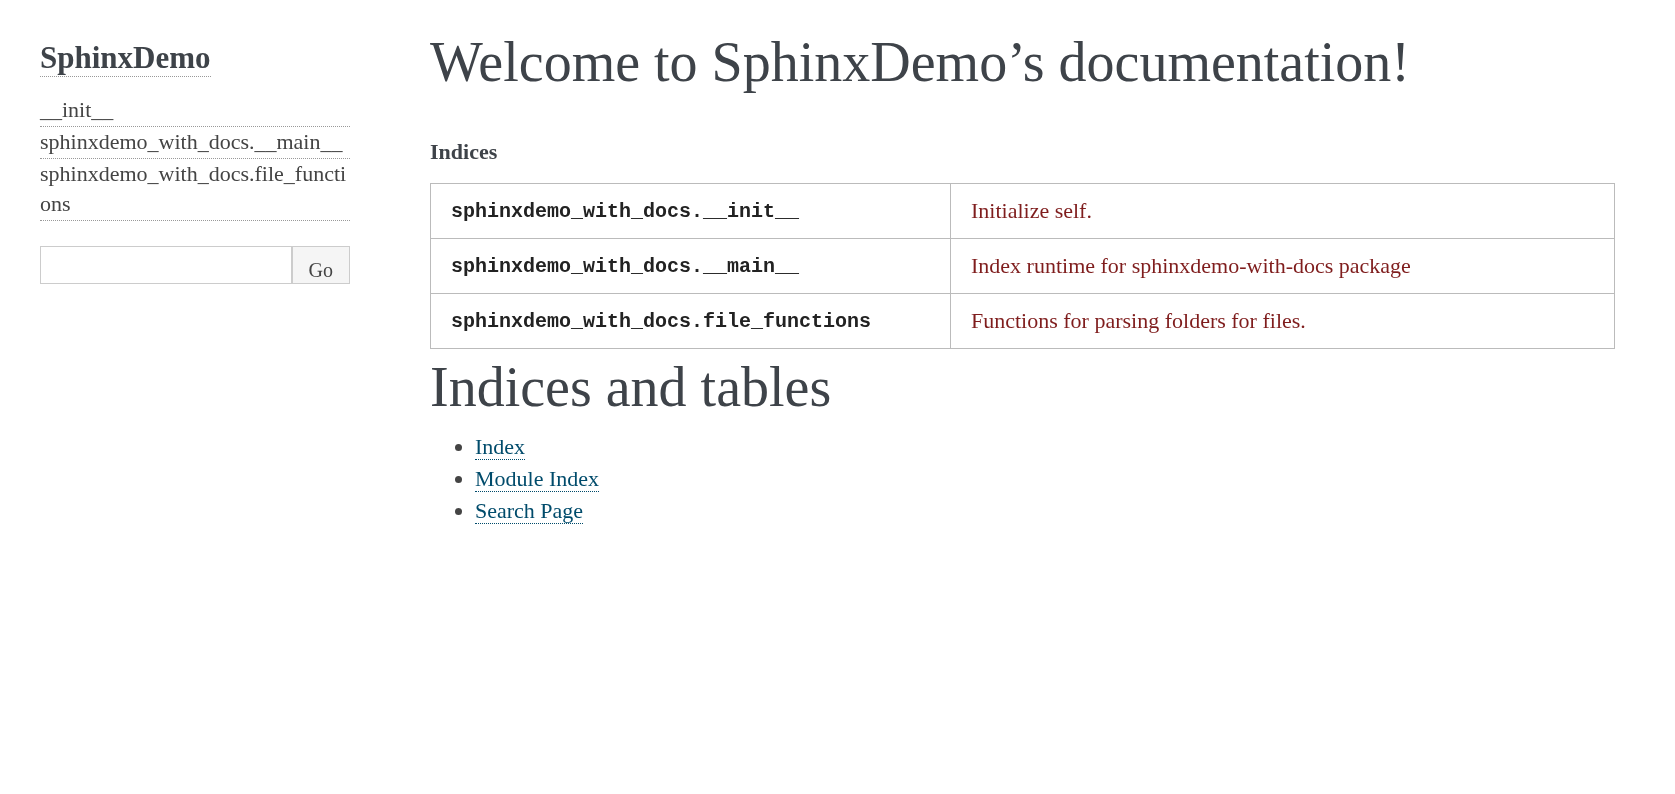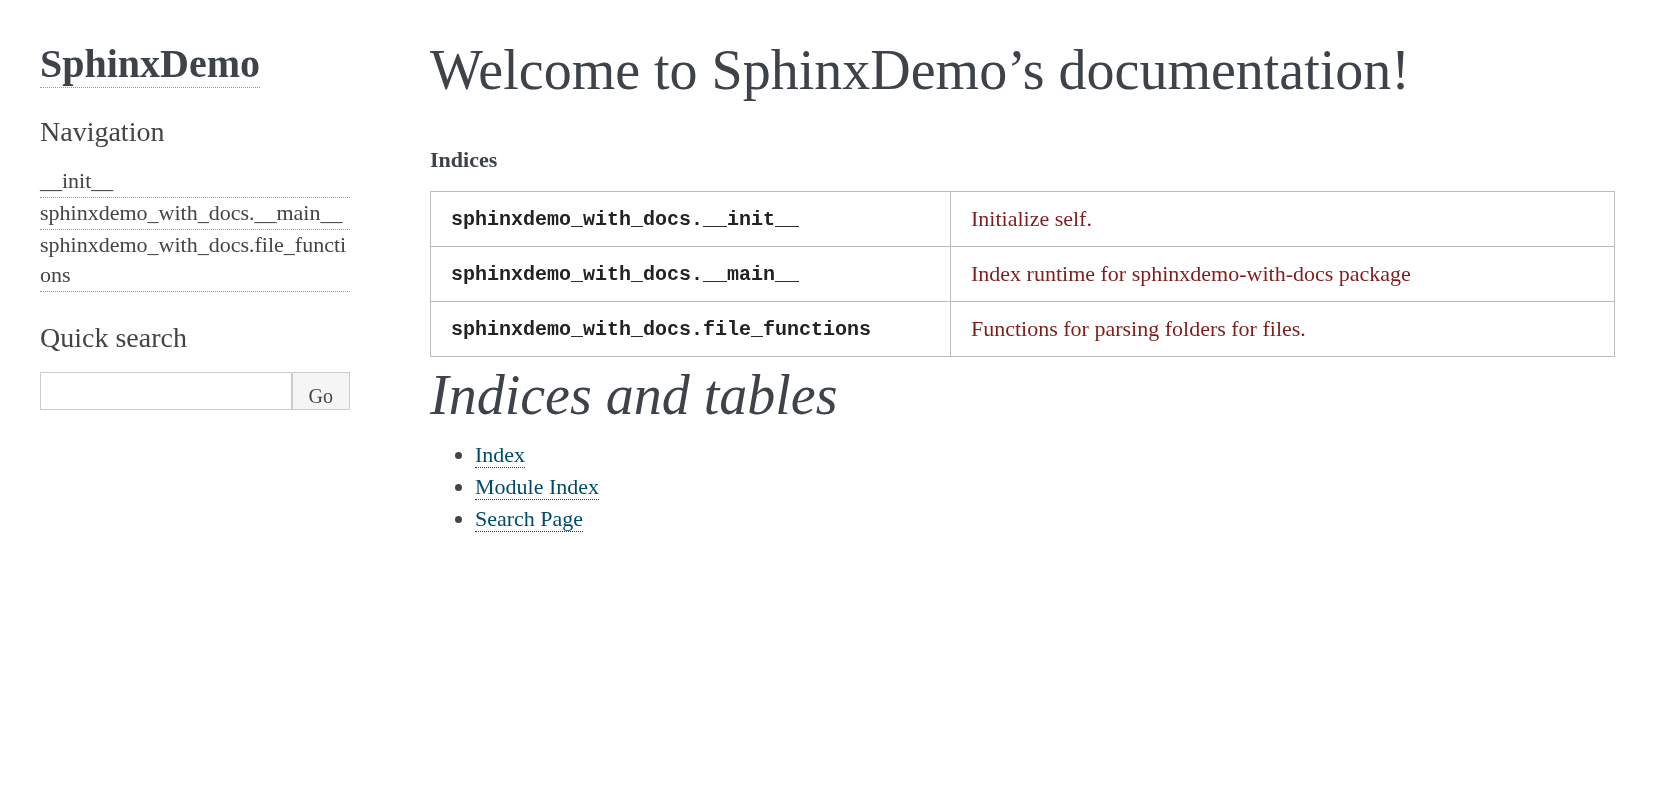--- a/index.html
+++ b/index.html
@@ -11,25 +11,25 @@
       display: flex;
       min-height: 100vh;
     }
     .sidebar {
       width: 380px;
       padding: 40px 30px 30px 40px;
       flex-shrink: 0;
     }
     .main {
       flex: 1;
-      padding: 38px 60px 30px 50px;
+      padding: 30px 60px 30px 50px;
     }
     .site-title {
       font-weight: bold;
-      font-size: 40px;
+      font-size: 31px;
       margin: 0 0 18px 0;
       color: #3e4349;
       border-bottom: 1px dotted #999;
       display: inline-block;
     }
     .site-title a { text-decoration: none; color: inherit; }
     h3.nav-heading {
       font-weight: normal;
       font-size: 28px;
       color: #444;
@@ -101,21 +101,20 @@
       color: #222;
       white-space: nowrap;
       width: 520px;
     }
     table.modules td.desc { color: #7f1d1d; }
     h1.indices {
       font-weight: normal;
       font-size: 56px;
       color: #3e4349;
       margin: 6px 0 15px 0;
-      font-style: italic;
     }
     ul.index-list {
       margin: 0;
       padding-left: 45px;
       list-style: disc;
       color: #444;
     }
     ul.index-list li { margin-bottom: 6px; font-size: 22px; }
     ul.index-list a {
       color: #004b6b;
@@ -123,27 +122,25 @@
       border-bottom: 1px dotted #004b6b;
     }
   </style>
 </head>
 <body>
 
 <aside class="sidebar">
   <h1 class="site-title">
     <a href="#">SphinxDemo</a>
   </h1>
-  <h3 class="nav-heading">Navigation</h3>
   <nav class="nav-links">
     <a href="#">__init__</a>
     <a href="#">sphinxdemo_with_docs.__main__</a>
     <a href="#">sphinxdemo_with_docs.file_functions</a>
   </nav>
-  <h3 class="search-heading">Quick search</h3>
   <div class="search-form">
     <input class="search-input" type="text" placeholder="" style="">
     <button class="search-go">Go</button>
   </div>
 </aside>
 
 <main class="main">
   <h1 class="page-title">Welcome to SphinxDemo’s documentation!</h1>
   <p class="section-label">Indices</p>
   <table class="modules">

